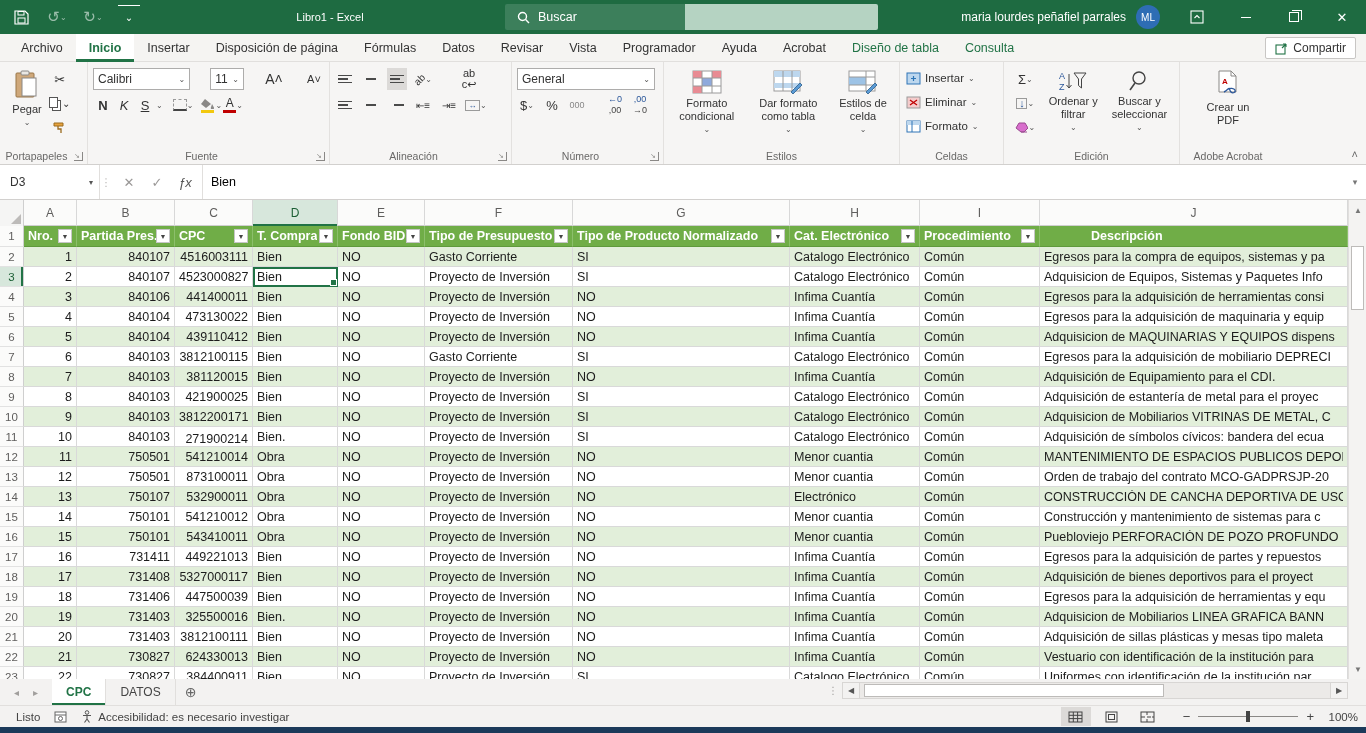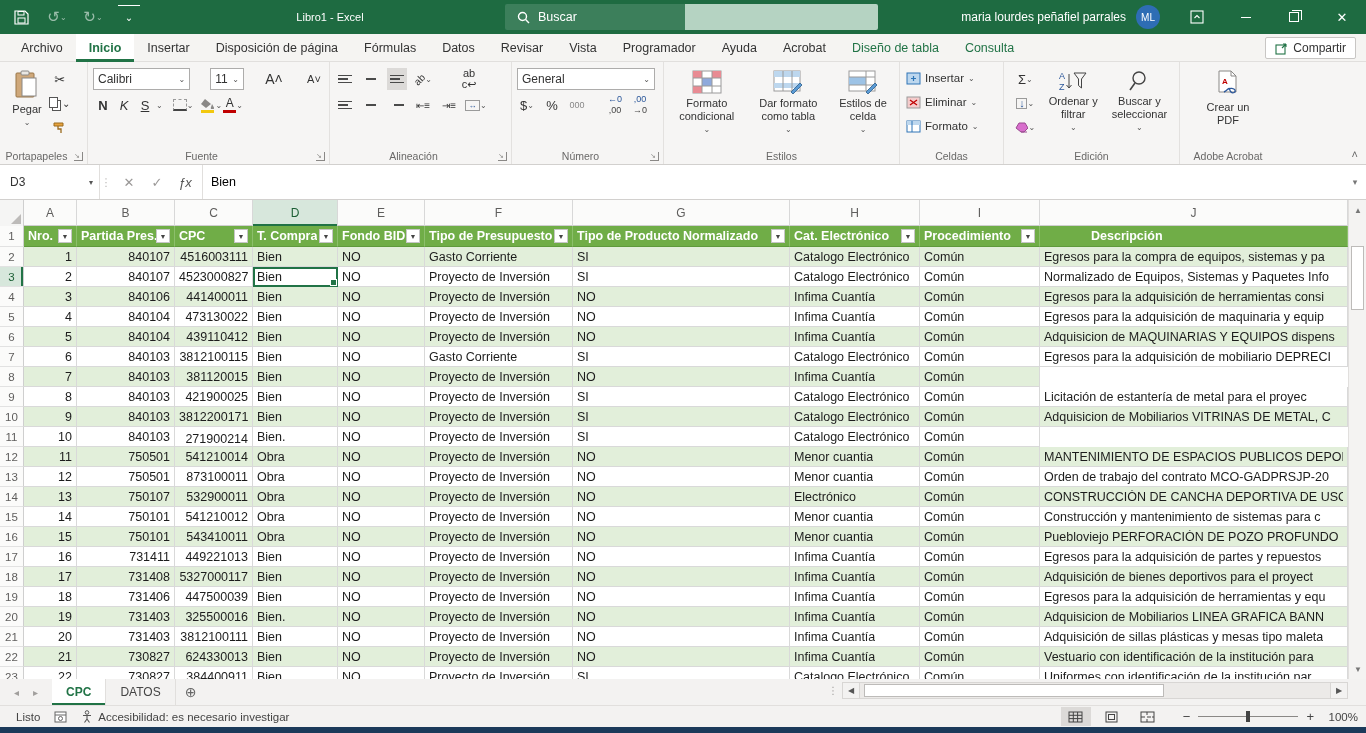--- a/index.html
+++ b/index.html
@@ -637,21 +637,21 @@
           <div class="cell" style="width: 217px;">
             <span style="overflow: hidden; white-space: nowrap;">SI</span>
           </div>
           <div class="cell" style="width: 130px;">
             <span style="overflow: hidden; white-space: nowrap;">Catalogo Electrónico</span>
           </div>
           <div class="cell" style="width: 120px;">
             <span style="overflow: hidden; white-space: nowrap;">Común</span>
           </div>
           <div class="cell" style="width: 308px;">
-            <span style="overflow: hidden; white-space: nowrap;">Normalizado de Equipos, Sistemas y Paquetes Info</span>
+            <span style="overflow: hidden; white-space: nowrap;">Adquisicion de Equipos, Sistemas y Paquetes Info</span>
           </div>
         </div>
         <div class="grow">
           <div class="rowh">4</div>
           <div class="cell num band" style="width: 53px;">
             <span style="overflow: hidden; white-space: nowrap;">3</span>
           </div>
           <div class="cell num band" style="width: 98px;">
             <span style="overflow: hidden; white-space: nowrap;">840106</span>
           </div>
@@ -801,20 +801,23 @@
           </div>
           <div class="cell band" style="width: 217px;">
             <span style="overflow: hidden; white-space: nowrap;">NO</span>
           </div>
           <div class="cell band" style="width: 130px;">
             <span style="overflow: hidden; white-space: nowrap;">Infima Cuantía</span>
           </div>
           <div class="cell band" style="width: 120px;">
             <span style="overflow: hidden; white-space: nowrap;">Común</span>
           </div>
+          <div class="cell band" style="width: 308px;">
+            <span style="overflow: hidden; white-space: nowrap;">Adquisición de Equipamiento para el CDI.</span>
+          </div>
         </div>
         <div class="grow">
           <div class="rowh">9</div>
           <div class="cell num" style="width: 53px;">
             <span style="overflow: hidden; white-space: nowrap;">8</span>
           </div>
           <div class="cell num" style="width: 98px;">
             <span style="overflow: hidden; white-space: nowrap;">840103</span>
           </div>
           <div class="cell num" style="width: 78px;">
@@ -832,21 +835,21 @@
           <div class="cell" style="width: 217px;">
             <span style="overflow: hidden; white-space: nowrap;">SI</span>
           </div>
           <div class="cell" style="width: 130px;">
             <span style="overflow: hidden; white-space: nowrap;">Catalogo Electrónico</span>
           </div>
           <div class="cell" style="width: 120px;">
             <span style="overflow: hidden; white-space: nowrap;">Común</span>
           </div>
           <div class="cell" style="width: 308px;">
-            <span style="overflow: hidden; white-space: nowrap;">Licitación de estantería de metal para el proyec</span>
+            <span style="overflow: hidden; white-space: nowrap;">Adquisición de estantería de metal para el proyec</span>
           </div>
         </div>
         <div class="grow">
           <div class="rowh">10</div>
           <div class="cell num band" style="width: 53px;">
             <span style="overflow: hidden; white-space: nowrap;">9</span>
           </div>
           <div class="cell num band" style="width: 98px;">
             <span style="overflow: hidden; white-space: nowrap;">840103</span>
           </div>
@@ -896,20 +899,23 @@
             <span style="overflow: hidden; white-space: nowrap;">Proyecto de Inversión</span>
           </div>
           <div class="cell" style="width: 217px;">
             <span style="overflow: hidden; white-space: nowrap;">SI</span>
           </div>
           <div class="cell" style="width: 130px;">
             <span style="overflow: hidden; white-space: nowrap;">Catalogo Electrónico</span>
           </div>
           <div class="cell" style="width: 120px;">
             <span style="overflow: hidden; white-space: nowrap;">Común</span>
+          </div>
+          <div class="cell" style="width: 308px;">
+            <span style="overflow: hidden; white-space: nowrap;">Adquisición de símbolos cívicos: bandera del ecua</span>
           </div>
         </div>
         <div class="grow">
           <div class="rowh">12</div>
           <div class="cell num band" style="width: 53px;">
             <span style="overflow: hidden; white-space: nowrap;">11</span>
           </div>
           <div class="cell num band" style="width: 98px;">
             <span style="overflow: hidden; white-space: nowrap;">750501</span>
           </div>

